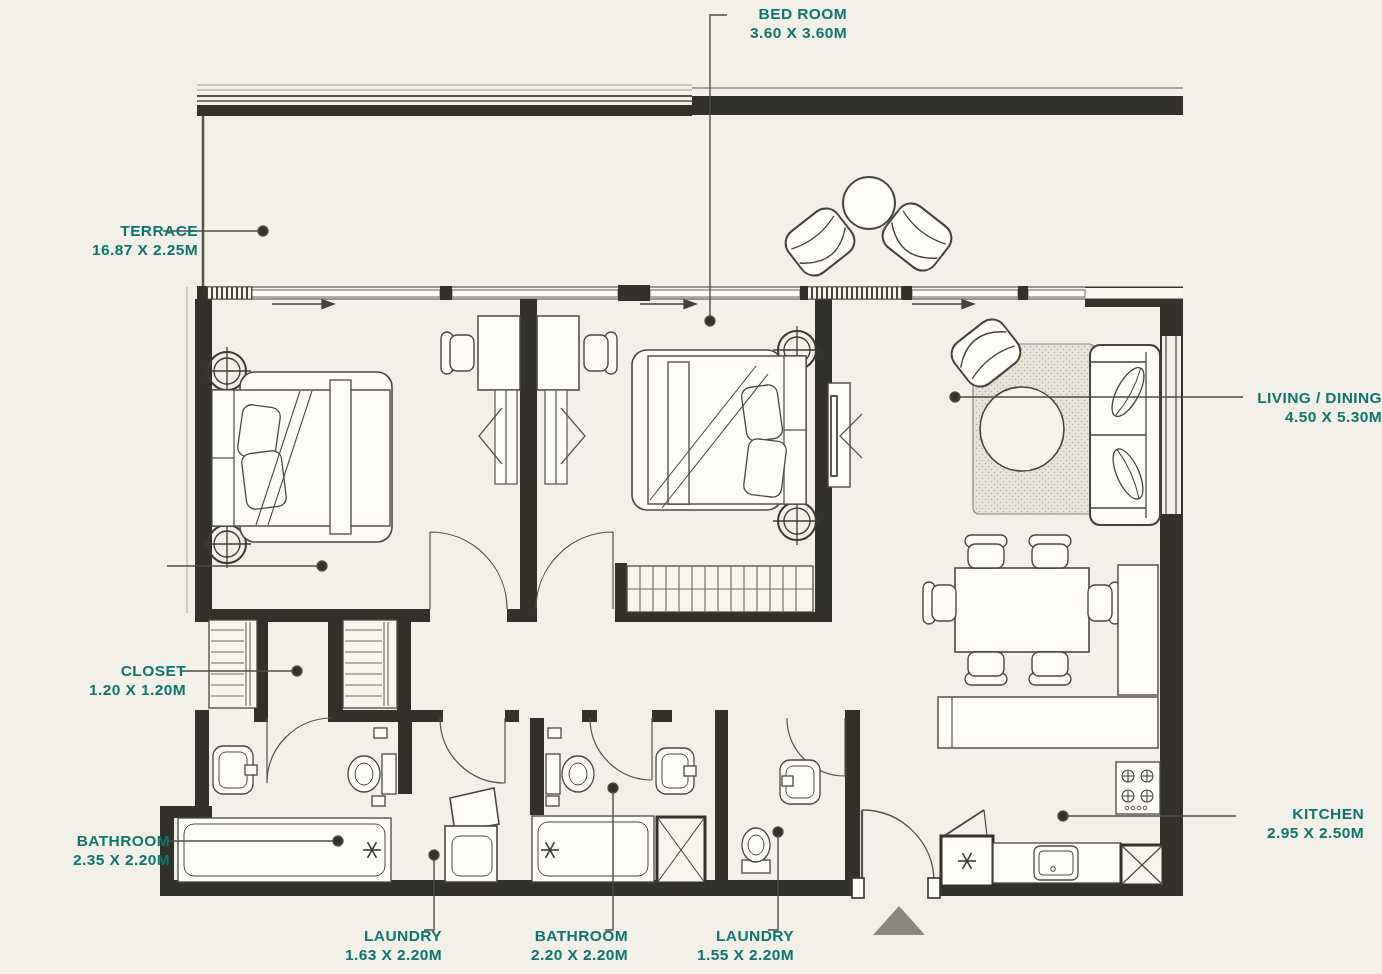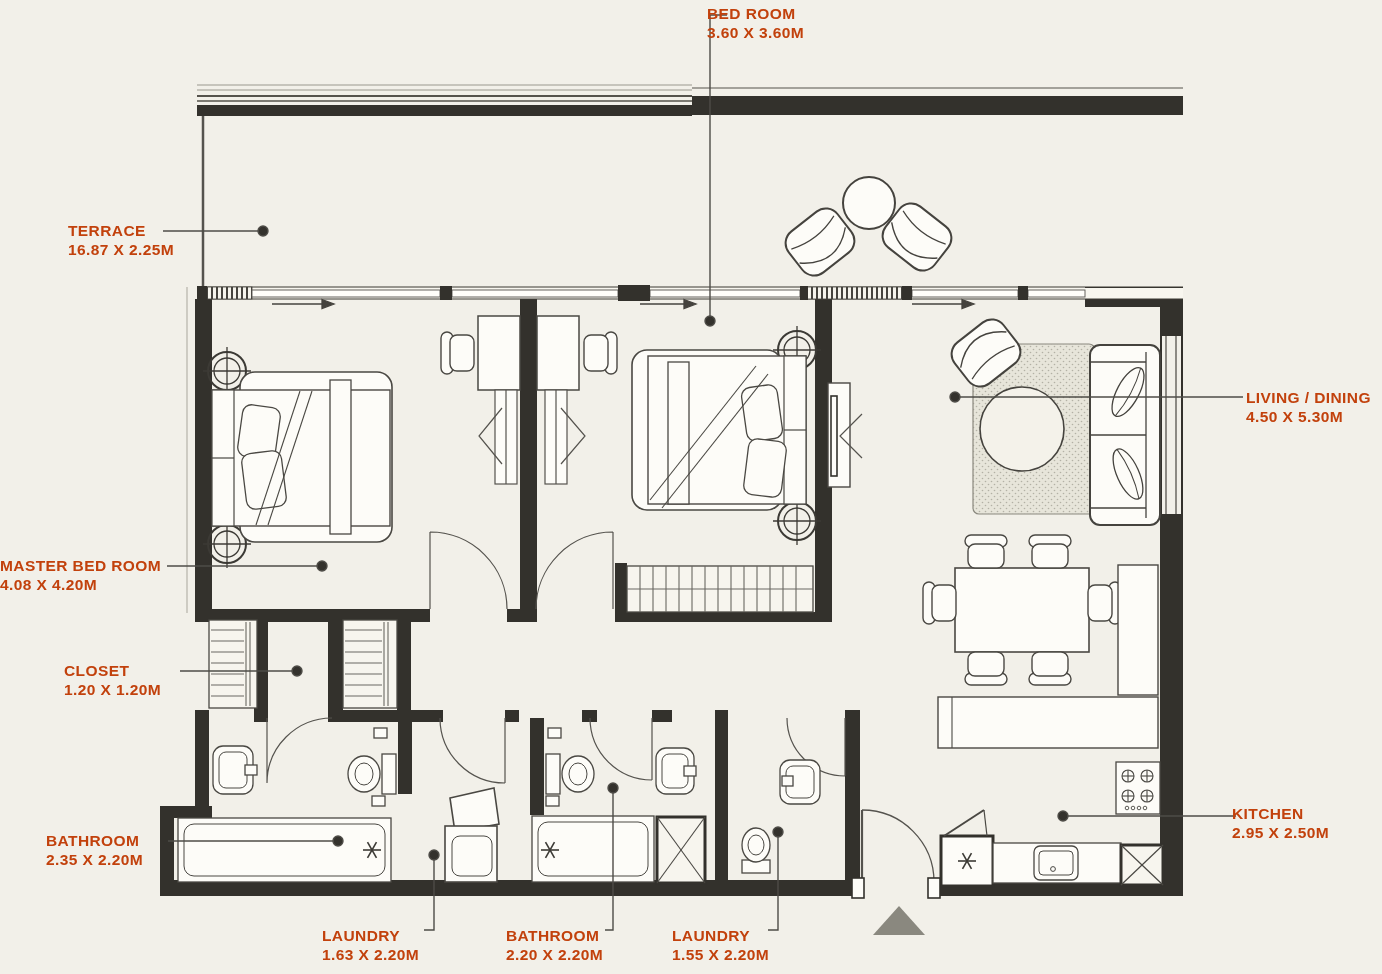--- a/index.html
+++ b/index.html
@@ -1,20 +1,20 @@
 <!DOCTYPE html>
 <html><head>
 <meta charset="utf-8">
 <style>
   html,body{margin:0;padding:0;background:#f2f0e9;}
   #stage{position:relative;width:1382px;height:974px;background:#f2f0e9;overflow:hidden;
          font-family:"Liberation Sans",sans-serif;}
   #plan-svg{position:absolute;left:0;top:0;}
   .plan-label{position:absolute;font:700 15.5px/19px "Liberation Sans",sans-serif;
-              letter-spacing:.4px;color:#c2410c;text-align:left;white-space:nowrap;}
+              letter-spacing:.4px;color:#0f766e;text-align:right;white-space:nowrap;}
   .plan-label .dims{display:block;font-weight:700;}
 </style>
 </head>
 <body>
 
 <div id="stage">
 
 <svg id="plan-svg" width="1382" height="974" viewBox="0 0 1382 974">
   <defs>
     <pattern id="rugdots" width="6" height="6" patternUnits="userSpaceOnUse">
@@ -424,24 +424,20 @@
   <div class="plan-label" style="left:68px;top:221px;width:130px">
     <span>TERRACE</span>
     <span class="dims">16.87 X 2.25M</span>
   </div>
 
   <div class="plan-label" style="left:1246px;top:388px;width:136px">
     <span>LIVING / DINING</span>
     <span class="dims">4.50 X 5.30M</span>
   </div>
 
-  <div class="plan-label" style="left:0px;top:556px;width:164px">
-    <span>MASTER BED ROOM</span>
-    <span class="dims">4.08 X 4.20M</span>
-  </div>
 
   <div class="plan-label" style="left:64px;top:661px;width:122px">
     <span>CLOSET</span>
     <span class="dims">1.20 X 1.20M</span>
   </div>
 
   <div class="plan-label" style="left:46px;top:831px;width:124px">
     <span>BATHROOM</span>
     <span class="dims">2.35 X 2.20M</span>
   </div>

